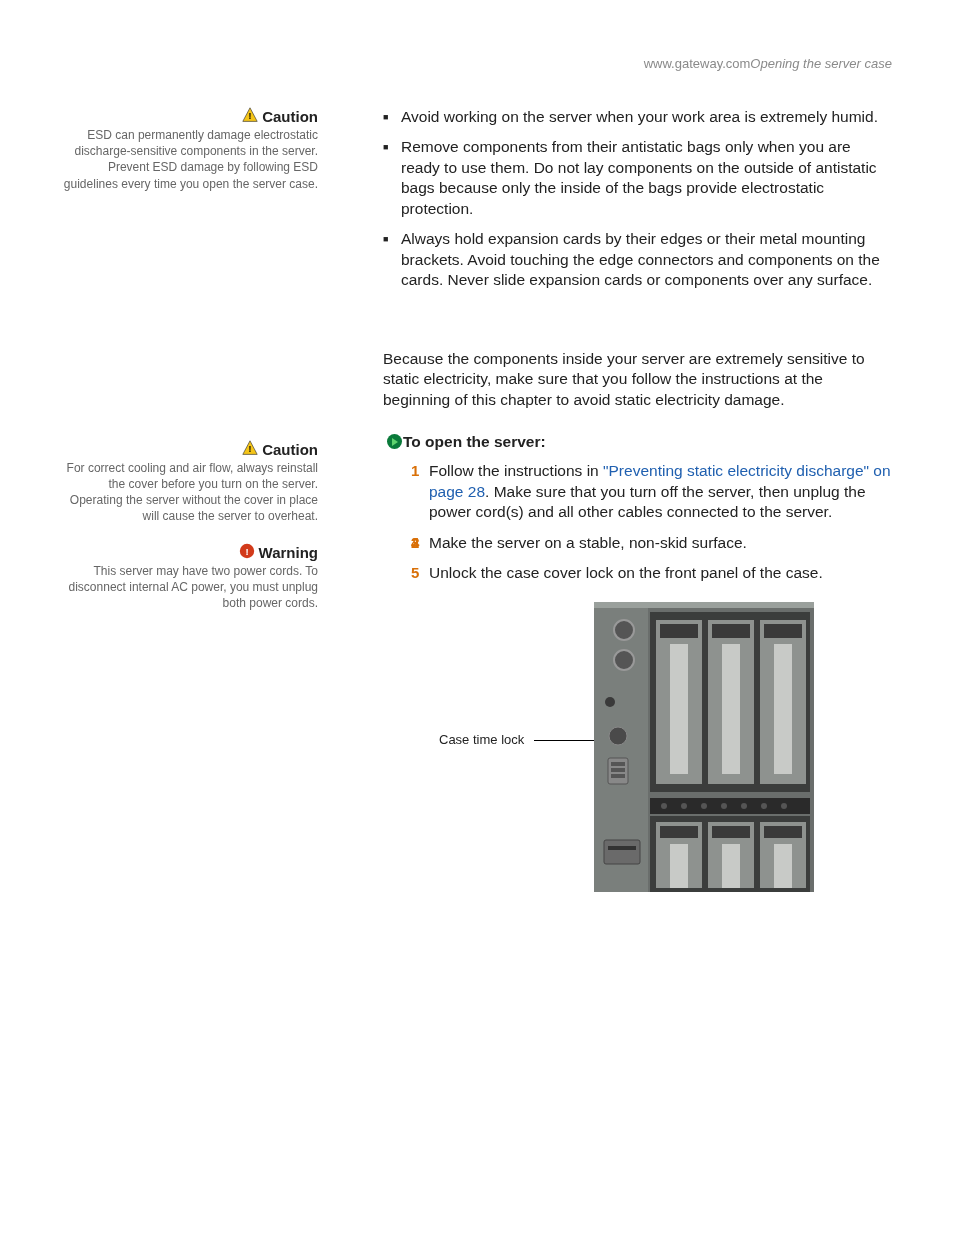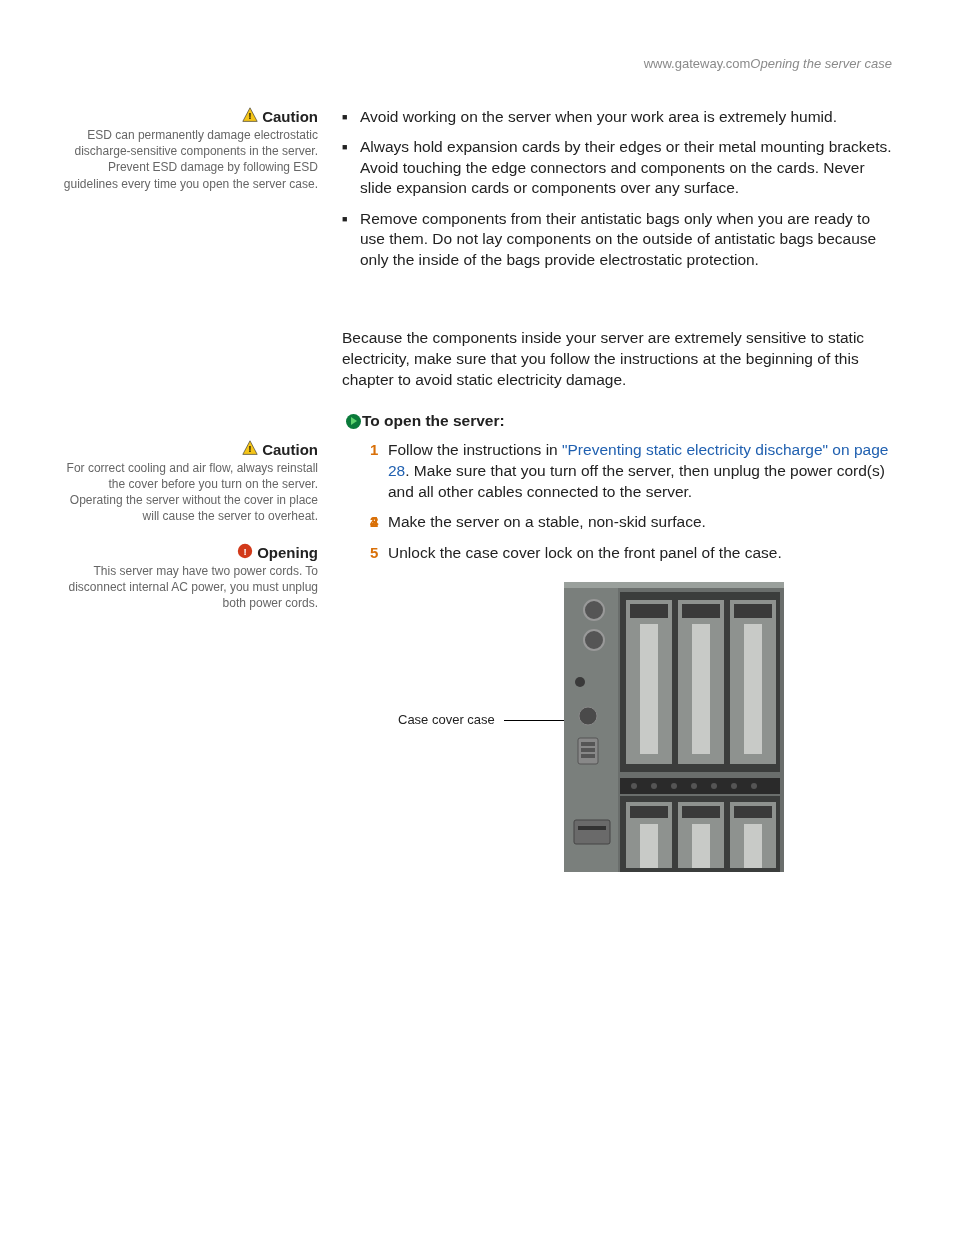--- a/index.html
+++ b/index.html
@@ -26,20 +26,21 @@
     display: flex;
     gap: 24px;
   }
   .sidebar {
     width: 256px;
     flex-shrink: 0;
     text-align: right;
   }
   .main {
     flex: 1;
+    margin-left: 41px;
   }
   .note-block { margin-bottom: 18px; }
   .note-label {
     font-size: 15px;
     font-weight: 700;
     display: inline-flex;
     align-items: center;
     gap: 4px;
     justify-content: flex-end;
   }
@@ -179,33 +180,33 @@
       </div>
 
       <div class="note-block">
         <div class="note-label">
           <span class="warning-icon">
             <svg viewBox="0 0 20 20">
                 <circle cx="10" cy="10" r="9" fill="#d23a1a"></circle>
                 <text x="10" y="15" text-anchor="middle" font-size="12" font-weight="bold" fill="#fff">!</text>
               </svg>
           </span>
-          <span>Opening</span>
+          <span>Warning</span>
         </div>
         <div class="note-text">This server may have two power cords. To disconnect internal AC power, you must unplug both power cords.</div>
       </div>
 
     </div>
 
     <div class="main">
 
       <ul class="bullets">
         <li>Avoid working on the server when your work area is extremely humid.</li>
+        <li>Remove components from their antistatic bags only when you are ready to use them. Do not lay components on the outside of antistatic bags because only the inside of the bags provide electrostatic protection.</li>
         <li>Always hold expansion cards by their edges or their metal mounting brackets. Avoid touching the edge connectors and components on the cards. Never slide expansion cards or components over any surface.</li>
-        <li>Remove components from their antistatic bags only when you are ready to use them. Do not lay components on the outside of antistatic bags because only the inside of the bags provide electrostatic protection.</li>
       </ul>
 
       <p class="para">Because the components inside your server are extremely sensitive to static electricity, make sure that you follow the instructions at the beginning of this chapter to avoid static electricity damage.</p>
 
       <div class="task-head">
         <span class="play-icon"></span>
         <span class="task-title">To open the server:</span>
       </div>
 
       <ol class="steps">
@@ -213,21 +214,21 @@
           <span>Follow the instructions in </span><span class="link">"Preventing static electricity discharge" on page 28</span><span>. Make sure that you turn off the server, then unplug the power cord(s) and all other cables connected to the server.</span>
         </li>
         <li><span class="num">2</span></li>
         <li><span class="num">3</span></li>
         <li><span class="num">4</span><span>Make the server on a stable, non-skid surface.</span></li>
         <li><span class="num">5</span><span>Unlock the case cover lock on the front panel of the case.</span></li>
       </ol>
 
       <div class="figure">
         <div class="callout">
-          <span>Case cover case</span>
+          <span>Case time lock</span>
           <span class="callout-line"></span>
         </div>
         <svg class="server-img" viewBox="0 0 220 290">
           <rect x="0" y="0" width="220" height="290" fill="#6a6e6c"></rect>
           <rect x="0" y="0" width="54" height="290" fill="#7a7f7c"></rect>
           <rect x="0" y="0" width="220" height="6" fill="#9aa09c"></rect>
           <circle cx="30" cy="28" r="10" fill="#555" stroke="#999" stroke-width="2"></circle>
           <circle cx="30" cy="58" r="10" fill="#555" stroke="#999" stroke-width="2"></circle>
           <circle cx="16" cy="100" r="5" fill="#3a3a3a"></circle>
           <circle cx="24" cy="134" r="9" fill="#4a4a4a" stroke="#888"></circle>

